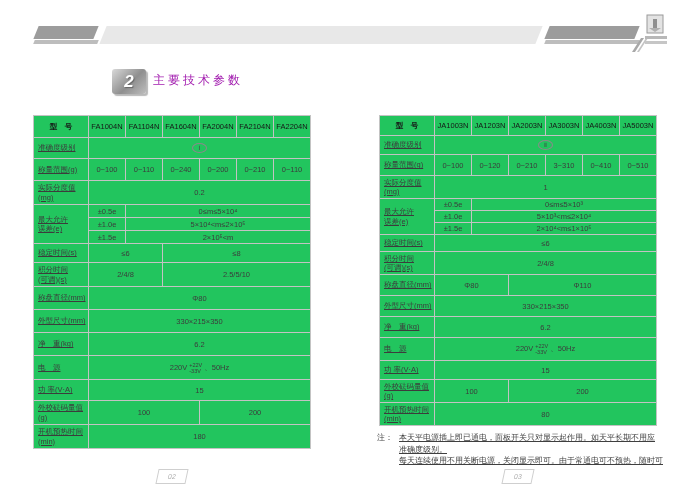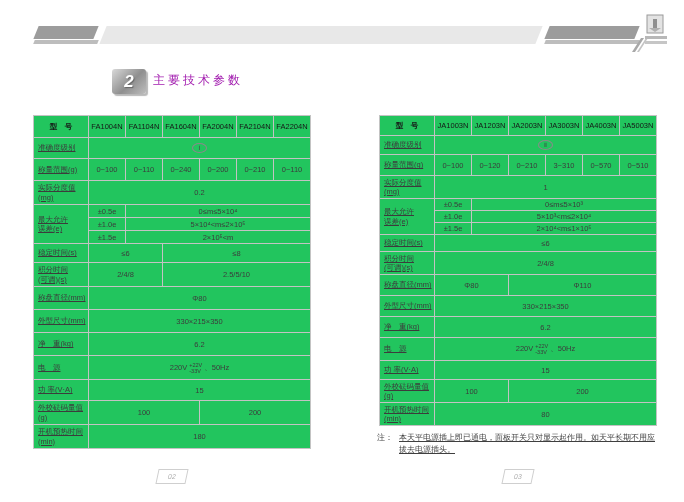--- a/index.html
+++ b/index.html
@@ -205,21 +205,21 @@
   <tr class="r-acc">
     <td class="lbl">准确度级别</td>
     <td colspan="6"><span class="acc">Ⅱ</span></td>
   </tr>
   <tr class="r-rng">
     <td class="lbl">称量范围(g)</td>
     <td>0~100</td>
     <td>0~120</td>
     <td>0~210</td>
     <td>3~310</td>
-    <td>0~570</td>
+    <td>0~410</td>
     <td>0~510</td>
   </tr>
   <tr class="r-div">
     <td class="lbl">实际分度值
 (mg)</td>
     <td colspan="6">1</td>
   </tr>
   <tr class="r-mpe">
     <td class="lbl" rowspan="3">最大允许
 误差(e)</td>
@@ -280,18 +280,19 @@
 (min)</td>
     <td colspan="6">80</td>
   </tr>
 </tbody>
   </table>
 
 <div class="note">
   <span class="pfx">注：</span>
   <div class="body">
     <div>本天平电源插上即已通电，面板开关只对显示起作用。如天平长期不用应</div>
-    <div>拔去电源插头。</div>
+    <div>准确度级别。</div>
+    <div>每天连续使用不用关断电源，关闭显示即可。由于常通电可不预热，随时可</div>
   </div>
 </div>
 
 <div class="pagebox" style="left:157px;">02</div>
 <div class="pagebox" style="left:503px;">03</div>
 
 </body></html>

